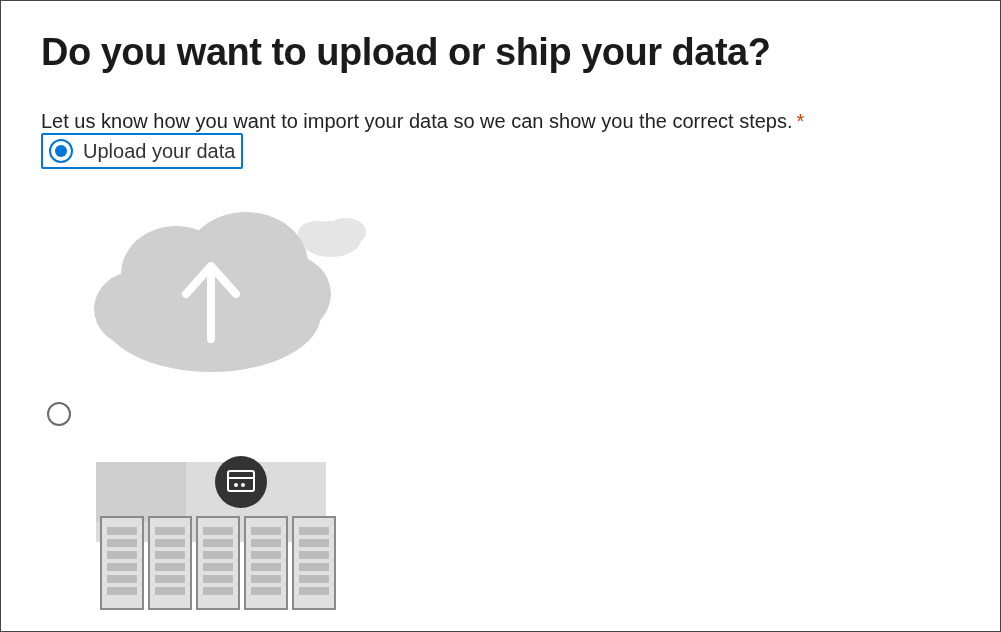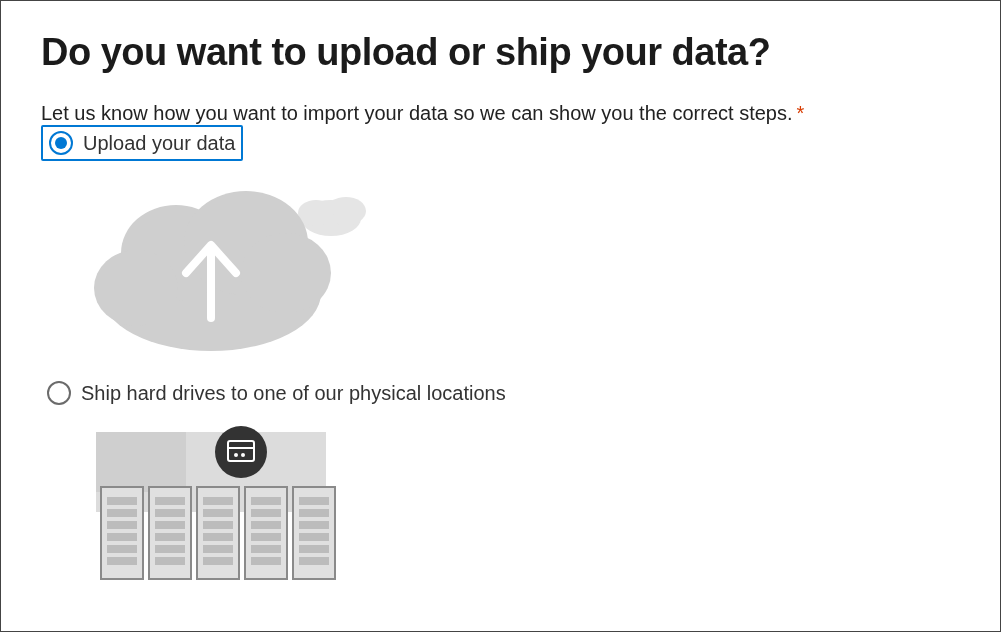--- a/index.html
+++ b/index.html
@@ -13,39 +13,39 @@
       padding: 30px 40px;
       color: #222222;
       width: 1001px;
       height: 632px;
       border: 1px solid #444;
     }
     .page-title {
       font-size: 38px;
       font-weight: 700;
       color: #1b1b1b;
-      margin-bottom: 28px;
+      margin-bottom: 36px;
       letter-spacing: -0.5px;
     }
     .subtitle {
       font-size: 20px;
       font-weight: 400;
       color: #222222;
       margin-bottom: 0;
     }
     .required-mark {
       color: #d83b01;
       margin-left: 4px;
     }
     .option-row {
       display: flex;
       align-items: center;
       gap: 10px;
       padding: 4px 6px;
-      margin-bottom: 4px;
+      margin-bottom: 17px;
     }
     .option-row.highlighted {
       border: 2px solid #0078d4;
       display: inline-flex;
       border-radius: 2px;
     }
     .radio-outer {
       width: 24px;
       height: 24px;
       border-radius: 50%;
@@ -129,21 +129,20 @@
       <line x1="130" y1="145" x2="130" y2="75"></line>
       <polyline points="105,100 130,72 155,100"></polyline>
     </g>
   </svg>
 </div>
 
 <div class="option-row">
   <span class="radio-outer">
     
   </span>
-  <span class="option-label">Ship hard drives to one of our physical locations</span>
 </div>
 
 <div class="illustration-area">
   <svg class="racks-illustration" viewBox="0 0 280 170">
 
     <rect x="15" y="15" width="230" height="80" fill="#dcdcdc"></rect>
     <rect x="15" y="15" width="90" height="60" fill="#cfcfcf"></rect>
 
     <circle cx="160" cy="35" r="26" fill="#333333"></circle>
     <rect x="147" y="24" width="26" height="20" rx="2" fill="none" stroke="#ffffff" stroke-width="2"></rect>

